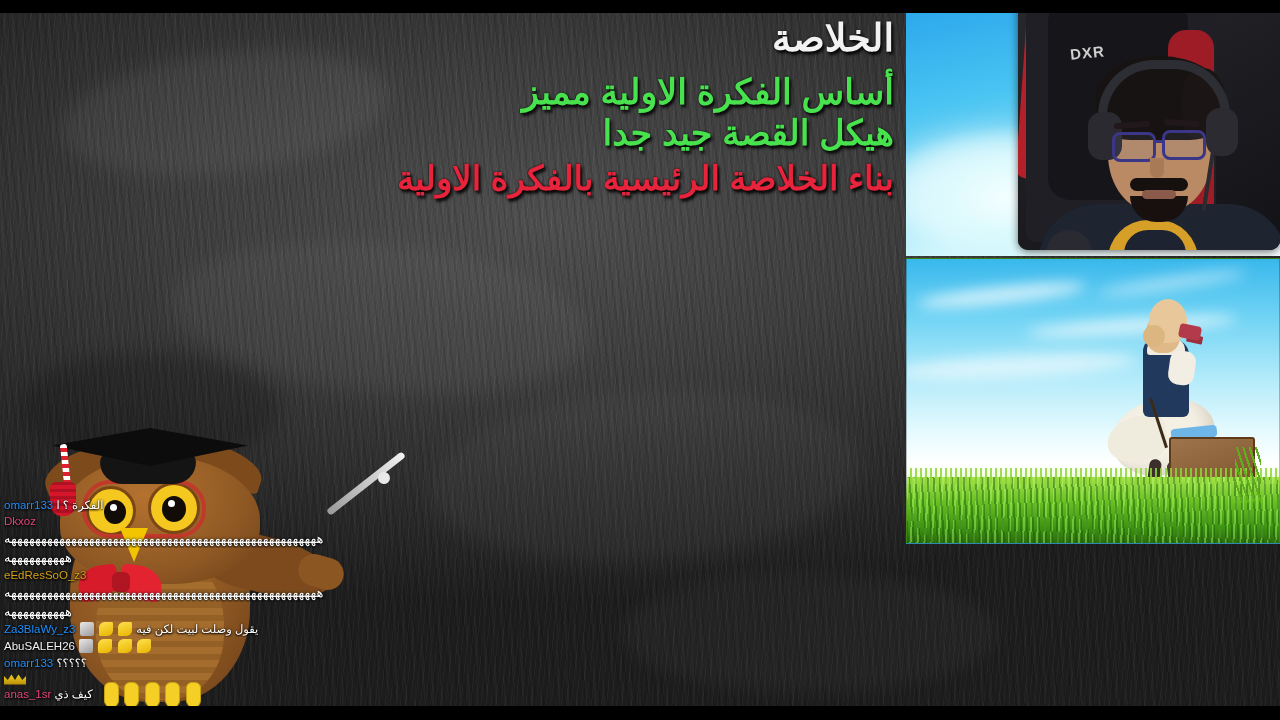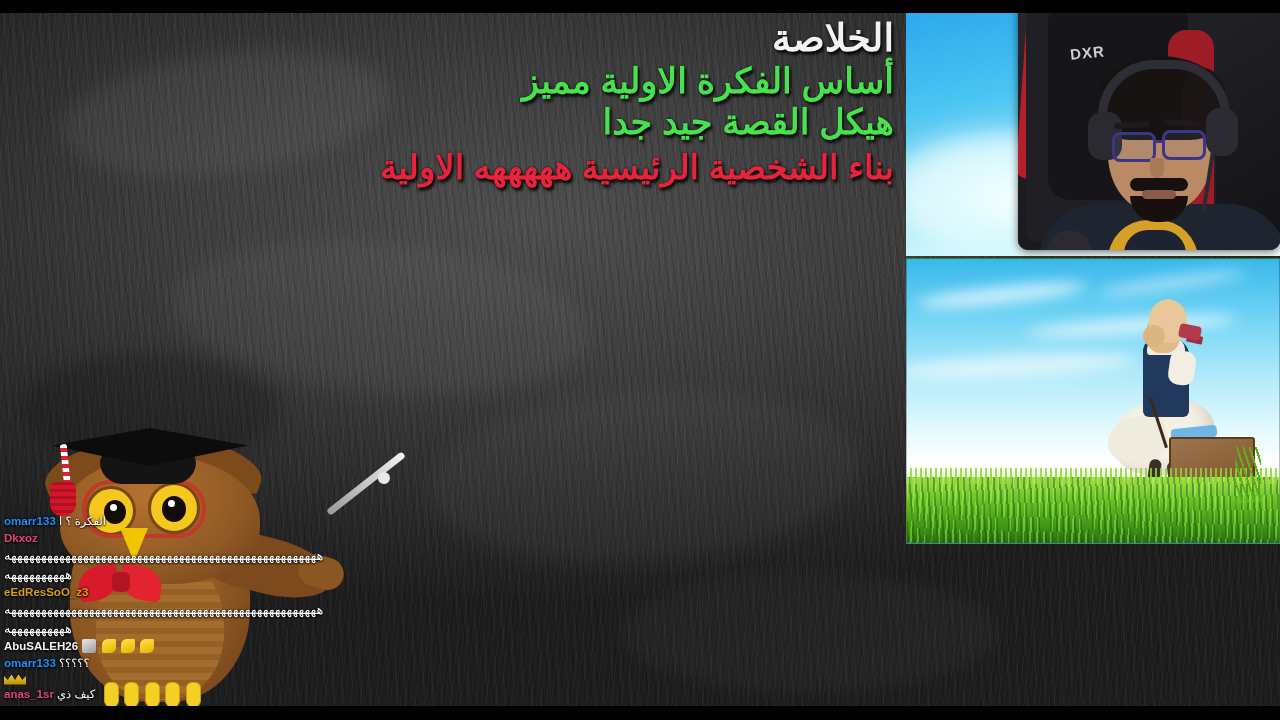--- a/index.html
+++ b/index.html
@@ -35,21 +35,21 @@
   .s3{ left:430px;top:380px; width:430px; height:170px; background:rgba(255,255,255,.035); transform:rotate(-4deg); }
   .s4{ left:620px;top:560px; width:380px; height:120px; background:rgba(255,255,255,.03); }
   .s5{ left:20px; top:340px; width:260px; height:110px; background:rgba(0,0,0,.18); }
 
   
   .lesson { position:absolute; right:386px; top:18px; text-align:right; direction:rtl; z-index:22;
             width:700px; }
   .lesson .ln { font-weight:bold; line-height:1.08; white-space:nowrap; }
   .ln-title { font-size:38px; color:#f2f2f2;
               text-shadow:2px 3px 3px rgba(0,0,0,.85), 0 0 2px rgba(0,0,0,.9); }
-  .ln-g     { font-size:35px; color:#49e24f; margin-top:3px;
+  .ln-g     { font-size:35px; color:#49e24f; margin-top:14px;
               text-shadow:2px 3px 3px rgba(0,0,0,.85), 0 0 2px rgba(0,0,0,.9); }
   .ln-g2    { font-size:35px; color:#49e24f; margin-top:3px;
               text-shadow:2px 3px 3px rgba(0,0,0,.85), 0 0 2px rgba(0,0,0,.9); }
   .ln-r     { font-size:34px; color:#e8243c; margin-top:8px;
               text-shadow:2px 3px 3px rgba(0,0,0,.9), 0 0 2px rgba(0,0,0,.95); }
 
   
   .anime-top {
     position:absolute; left:906px; top:13px; width:374px; height:243px; z-index:18;
     background:
@@ -202,21 +202,21 @@
                background-image:repeating-linear-gradient(180deg, rgba(0,0,0,.18) 0 3px, rgba(0,0,0,0) 3px 7px); }
   .o-feet{ position:absolute; left:96px; top:262px; width:112px; height:24px; }
   .o-feet span{ display:inline-block; width:15px; height:26px; margin-right:1px;
                 background:#f5cf25; border-radius:7px 7px 9px 9px; border:1px solid #c8a310; }
 
   
   .chat { position:absolute; left:4px; bottom:16px; width:370px; z-index:52;
           font-size:11.5px; font-weight:bold; line-height:1.28; }
   .cmsg { margin-bottom:2px; white-space:nowrap; overflow:hidden;
           text-shadow:0 1px 2px rgba(0,0,0,.95), 0 0 3px rgba(0,0,0,.9); }
-  .cuser{ font-weight:bold; }
+  .cuser{ font-weight:normal; }
   .ctext{ color:#ffffff; font-weight:normal; direction:rtl; unicode-bidi:embed; margin-right:4px; }
   .long  { letter-spacing:-1px; font-size:13px; }
   .badge-crown{ display:inline-block; width:22px; height:11px; margin-right:3px; vertical-align:-1px;
                 background:linear-gradient(180deg,#f5d020,#b98f08);
                 clip-path:polygon(0 100%,0 22%,17% 58%,34% 8%,50% 58%,66% 8%,83% 58%,100% 22%,100% 100%); }
   .emote{ display:inline-block; width:14px; height:14px; vertical-align:-3px; margin:0 1px; border-radius:2px; }
   .e-ban{ background:linear-gradient(160deg,#ffe14d,#e8b400); border-radius:40% 10% 40% 10%; }
   .e-img{ background:linear-gradient(150deg,#eaeaea,#9a9a9a); }
 </style>
 </head>
@@ -229,21 +229,21 @@
     <div class="smudge s2"></div>
     <div class="smudge s3"></div>
     <div class="smudge s4"></div>
     <div class="smudge s5"></div>
   </div>
 
   <div class="lesson">
     <div class="ln ln-title">الخلاصة</div>
     <div class="ln ln-g">أساس الفكرة الاولية مميز</div>
     <div class="ln ln-g2">هيكل القصة جيد جدا</div>
-    <div class="ln ln-r">بناء الشخصية الرئيسية هههههه الاولية</div>
+    <div class="ln ln-r">بناء الخلاصة الرئيسية بالفكرة الاولية</div>
   </div>
 
   <div class="anime-top">
     <div class="cloudy ct1"></div>
     <div class="cloudy ct2"></div>
     <div class="cloudy ct3"></div>
     <div class="anime-title at-1">V</div>
     <div class="anime-title at-2">EVE</div>
   </div>
 
@@ -364,20 +364,27 @@
 
     <div class="cmsg long">
       <span class="ctext">ههههههههههههههههههههههههههههههههههههههههههههههههههههه</span>
     </div>
 
     <div class="cmsg long">
       <span class="ctext">ههههههههههه</span>
     </div>
 
 
+    <div class="cmsg">
+      <span class="cuser" style="color:#1f8fff">Za3BlaWy_z3</span>
+      <span class="emote e-img"></span>
+      <span class="emote e-ban"></span>
+      <span class="emote e-ban"></span>
+      <span class="ctext">يقول وصلت لبيت لكن فيه</span>
+    </div>
 
     <div class="cmsg">
       <span class="cuser" style="color:#f2f2f2">AbuSALEH26</span>
       <span class="emote e-img"></span>
       <span class="emote e-ban"></span>
       <span class="emote e-ban"></span>
       <span class="emote e-ban"></span>
     </div>
 
     <div class="cmsg">

